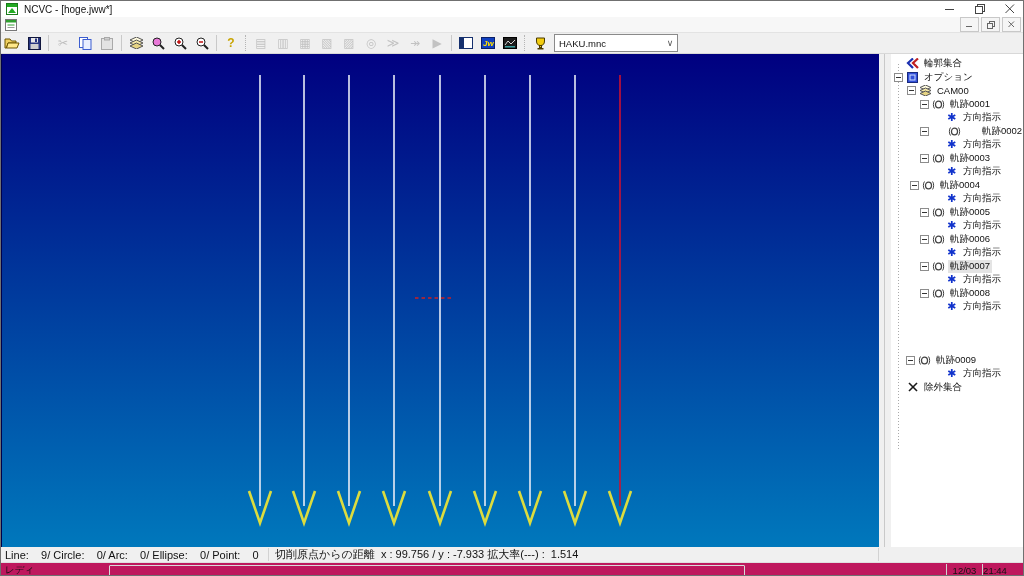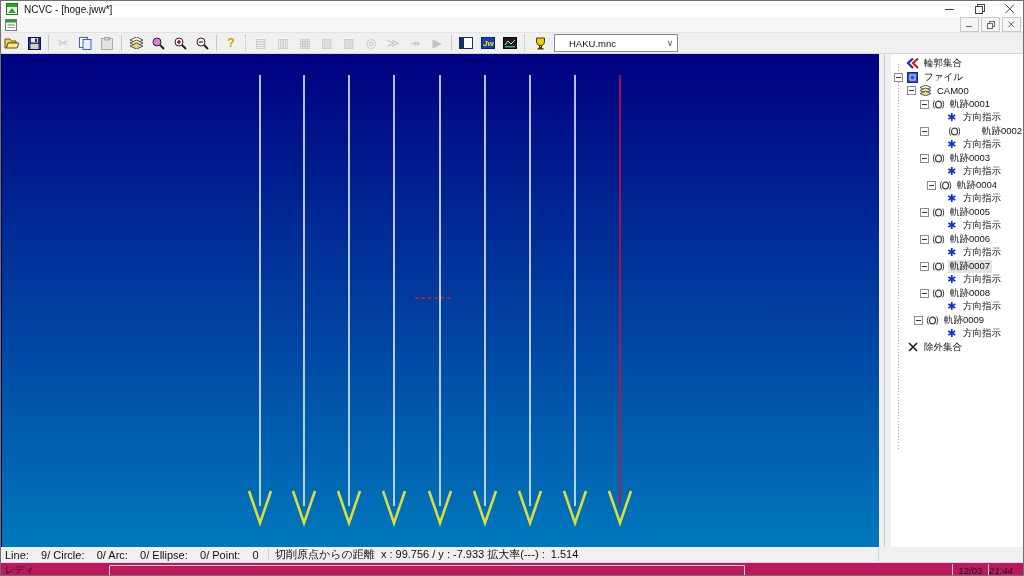--- a/index.html
+++ b/index.html
@@ -28,21 +28,21 @@
   
   .toolbar{position:absolute;left:0;top:32px;width:1024px;height:21px;background:#f0f0f0;
     display:flex;align-items:center;border-bottom:1px solid #d8d8d8;box-sizing:border-box;}
   .tbtn{width:19px;height:18px;display:flex;align-items:center;justify-content:center;
     margin:0 0.5px;border:1px solid transparent;border-radius:2px;font-size:12px;line-height:1;}
   .tbtn.dis{color:#bdbdbd;}
   .tsep{width:1px;height:16px;background:#c9c9c9;margin:0 3px;}
   .tsepd{width:1px;height:16px;border-left:1px dotted #b5b5b5;margin:0 3px;}
   .ncombo{width:122px;height:16px;border:1px solid #8a8a8a;background:#fff;margin-left:3px;
     display:flex;align-items:center;font-size:9.5px;color:#111;}
-  .ncombo .val{flex:1;padding-left:4px;white-space:nowrap;overflow:hidden;margin-left:10px;}
+  .ncombo .val{flex:1;padding-left:4px;white-space:nowrap;overflow:hidden;}
   .ncombo .arr{width:14px;color:#555;font-size:9px;text-align:center;}
   
   .canvaswrap{position:absolute;left:0;top:53px;width:878px;height:493px;border-left:1px solid #00004a;box-sizing:border-box;}
   .canvaswrap svg{display:block;}
   
   .splitter{position:absolute;left:878px;top:53px;width:12px;height:493px;background:#f0f0f0;}
   .splitter::after{content:"";position:absolute;left:5px;top:0;width:1px;height:100%;background:#c9c9c9;}
   .treepanel{position:absolute;left:890px;top:53px;width:134px;height:493px;background:#ffffff;
     font-size:9.5px;color:#111;overflow:hidden;padding-top:3px;box-sizing:border-box;}
   .trow{height:13.5px;display:flex;align-items:center;white-space:nowrap;}
@@ -59,21 +59,21 @@
     font-size:11px;color:#111;display:flex;align-items:center;}
   .paneA1{width:268px;height:13px;border-right:1px solid #d2d2d2;display:flex;align-items:center;padding-left:4px;box-sizing:border-box;}
   .paneA2{width:610px;height:13px;border-right:1px solid #d2d2d2;display:flex;align-items:center;padding-left:6px;box-sizing:border-box;}
   .pre{white-space:pre;}
   .statusB{position:absolute;left:0;top:561px;width:1024px;height:15px;background:#be185d;
     font-size:9.5px;color:#111;display:flex;align-items:center;border-top:1px solid #e0e0e0;box-sizing:border-box;}
   .ready{padding-left:4px;width:104px;}
   .paneMid{width:636px;height:11px;border:1px solid #dadada;border-radius:1px;box-sizing:border-box;}
   .paneDT{height:13px;display:flex;align-items:center;justify-content:center;border-left:1px solid #d2d2d2;box-sizing:border-box;}
   .dt-date{width:36px;margin-left:auto;}
-  .dt-time{width:25px;margin-right:12px;font-style:italic;}
+  .dt-time{width:25px;margin-right:18px;}
 </style>
 </head>
 <body>
 
 <div class="titlebar">
   <span class="appicon">
     <svg width="12" height="12">
         <rect x="0.5" y="0.5" width="11" height="11" fill="#ffffff" stroke="#1a7a1a"></rect>
         <rect x="1" y="1" width="10" height="3" fill="#22aa22"></rect>
         <path d="M2 10 L6 5 L10 10 Z" fill="#22aa22"></path>
@@ -283,21 +283,21 @@
         <span class="tlabel">輪郭集合</span>
       </div>
       <div class="trow" style="padding-left: 3px;">
         <span class="tbox"></span>
         <span class="ticon">
           <svg width="11" height="11">
             <rect x="0.5" y="0.5" width="10" height="10" fill="#3350d8" stroke="#182a80"></rect>
             <rect x="3" y="3" width="5" height="5" fill="none" stroke="#cfe0ff"></rect>
           </svg>
         </span>
-        <span class="tlabel">ファイル</span>
+        <span class="tlabel">オプション</span>
       </div>
       <div class="trow" style="padding-left: 16px;">
         <span class="tbox"></span>
         <span class="ticon">
           <svg width="13" height="11">
             <path d="M6.5 0 L12 2.5 L6.5 5 L1 2.5 Z" fill="#fffbe0" stroke="#555"></path>
             <path d="M6.5 3 L12 5.5 L6.5 8 L1 5.5 Z" fill="#f4e8a8" stroke="#555"></path>
             <path d="M6.5 6 L12 8.5 L6.5 11 L1 8.5 Z" fill="#e6d484" stroke="#555"></path>
           </svg>
         </span>
@@ -350,21 +350,21 @@
         </span>
         <span class="tlabel">軌跡0003</span>
       </div>
       <div class="trow" style="padding-left: 42px;">
         <span style="width: 12px; flex: 0 0 auto;"></span>
         <span class="ticon">
           <span class="gearglyph">✱</span>
         </span>
         <span class="tlabel">方向指示</span>
       </div>
-      <div class="trow" style="padding-left: 36px;">
+      <div class="trow" style="padding-left: 19px;">
         <span class="tbox"></span>
         <span class="ticon">
           <svg width="13" height="9">
             <path d="M2.5 0.5 C1 2 1 7 2.5 8.5" fill="none" stroke="#444"></path>
             <ellipse cx="6.5" cy="4.5" rx="3" ry="3.4" fill="none" stroke="#444" stroke-width="1.3"></ellipse>
             <path d="M10.5 0.5 C12 2 12 7 10.5 8.5" fill="none" stroke="#444"></path>
           </svg>
         </span>
         <span class="tlabel">軌跡0004</span>
       </div>
@@ -440,21 +440,21 @@
         </span>
         <span class="tlabel">軌跡0008</span>
       </div>
       <div class="trow" style="padding-left: 42px;">
         <span style="width: 12px; flex: 0 0 auto;"></span>
         <span class="ticon">
           <span class="gearglyph">✱</span>
         </span>
         <span class="tlabel">方向指示</span>
       </div>
-      <div class="trow" style="padding-left: 23px;">
+      <div class="trow" style="padding-left: 15px; margin-top: 40px;">
         <span class="tbox"></span>
         <span class="ticon">
           <svg width="13" height="9">
             <path d="M2.5 0.5 C1 2 1 7 2.5 8.5" fill="none" stroke="#444"></path>
             <ellipse cx="6.5" cy="4.5" rx="3" ry="3.4" fill="none" stroke="#444" stroke-width="1.3"></ellipse>
             <path d="M10.5 0.5 C12 2 12 7 10.5 8.5" fill="none" stroke="#444"></path>
           </svg>
         </span>
         <span class="tlabel">軌跡0009</span>
       </div>

